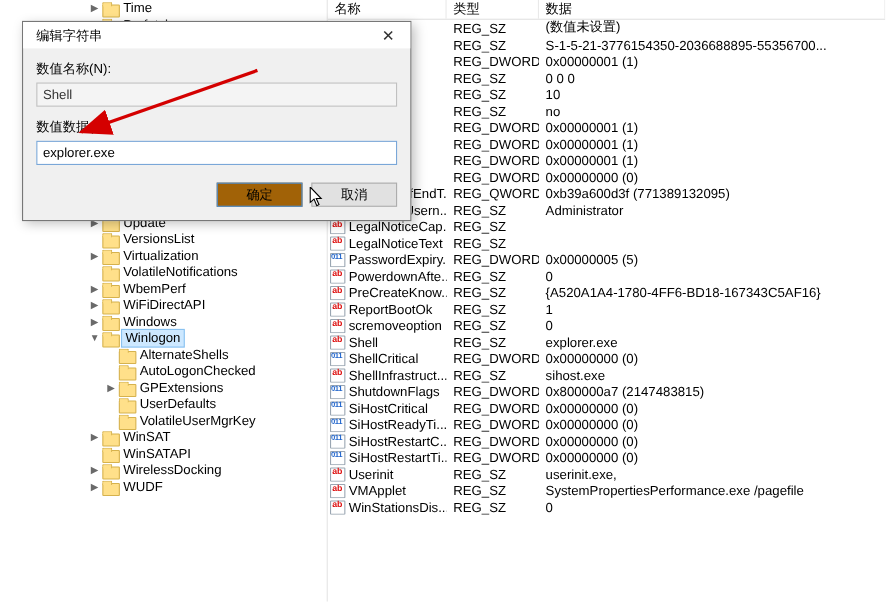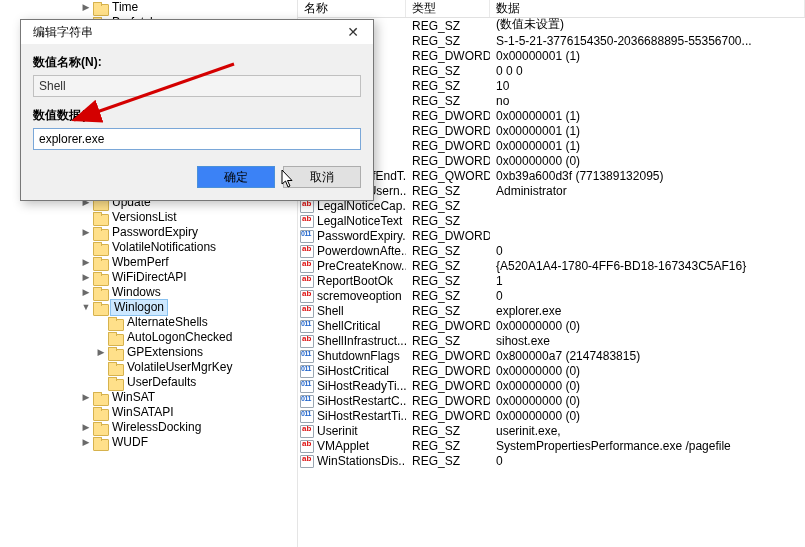--- a/index.html
+++ b/index.html
@@ -173,21 +173,21 @@
   .dlg-close {
     position:absolute; right:0; top:0;
     width:40px; height:24px;
     display:flex; align-items:center; justify-content:center;
     font-size:14px;
     color:#333;
   }
   .dlg-body {
     padding:10px 12px 4px 12px;
   }
-  .dlg-label { font-size:12px; margin-bottom:4px;font-weight:bold; }
+  .dlg-label { font-size:12px; margin-bottom:4px; }
   .dlg-input-ro {
     width:100%;
     height:22px;
     border:1px solid #c0c0c0;
     background:#f4f4f4;
     padding:2px 5px;
     font-size:12px;
     margin-bottom:10px;
     color:#333;
   }
@@ -208,21 +208,21 @@
   .dlg-btn {
     width:78px; height:22px;
     border:1px solid #adadad;
     background:#e1e1e1;
     font-size:12px;
     display:flex; align-items:center; justify-content:center;
     cursor:pointer;
   }
   .dlg-btn.primary {
     border-color:#4a90d9;
-    background:#3b82f6;
+    background:#a16207;
   }
   .cursor-icon {
     position:absolute;
     width:14px; height:18px;
     pointer-events:none;
     color:#000;
   }
 
   
   .arrow {
@@ -332,21 +332,21 @@
         <div class="tree-row">
           <span class="spacer" style="width:80px"></span>
           <span class="tree-expander"></span>
           <span class="folder-icon"></span>
           <span class="tree-label">VersionsList</span>
         </div>
         <div class="tree-row">
           <span class="spacer" style="width:80px"></span>
           <span class="tree-expander">▶</span>
           <span class="folder-icon"></span>
-          <span class="tree-label">PasswordExpiry</span>
+          <span class="tree-label">Virtualization</span>
         </div>
         <div class="tree-row">
           <span class="spacer" style="width:80px"></span>
           <span class="tree-expander"></span>
           <span class="folder-icon"></span>
           <span class="tree-label">VolatileNotifications</span>
         </div>
         <div class="tree-row">
           <span class="spacer" style="width:80px"></span>
           <span class="tree-expander">▶</span>
@@ -386,27 +386,27 @@
         <div class="tree-row">
           <span class="spacer" style="width:95px"></span>
           <span class="tree-expander">▶</span>
           <span class="folder-icon"></span>
           <span class="tree-label">GPExtensions</span>
         </div>
         <div class="tree-row">
           <span class="spacer" style="width:95px"></span>
           <span class="tree-expander"></span>
           <span class="folder-icon"></span>
+          <span class="tree-label">UserDefaults</span>
+        </div>
+        <div class="tree-row">
+          <span class="spacer" style="width:95px"></span>
+          <span class="tree-expander"></span>
+          <span class="folder-icon"></span>
           <span class="tree-label">VolatileUserMgrKey</span>
-        </div>
-        <div class="tree-row">
-          <span class="spacer" style="width:95px"></span>
-          <span class="tree-expander"></span>
-          <span class="folder-icon"></span>
-          <span class="tree-label">UserDefaults</span>
         </div>
         <div class="tree-row">
           <span class="spacer" style="width:80px"></span>
           <span class="tree-expander">▶</span>
           <span class="folder-icon"></span>
           <span class="tree-label">WinSAT</span>
         </div>
         <div class="tree-row">
           <span class="spacer" style="width:80px"></span>
           <span class="tree-expander"></span>
@@ -546,20 +546,21 @@
           </div>
           <div class="ctype">REG_SZ</div>
           <div class="cdata"></div>
         </div>
         <div class="reg-row">
           <div class="cname">
             <span class="val-icon bin"></span>
             <span>PasswordExpiry...</span>
           </div>
           <div class="ctype">REG_DWORD</div>
+          <div class="cdata">0x00000005 (5)</div>
         </div>
         <div class="reg-row">
           <div class="cname">
             <span class="val-icon str"></span>
             <span>PowerdownAfte...</span>
           </div>
           <div class="ctype">REG_SZ</div>
           <div class="cdata">0</div>
         </div>
         <div class="reg-row">

